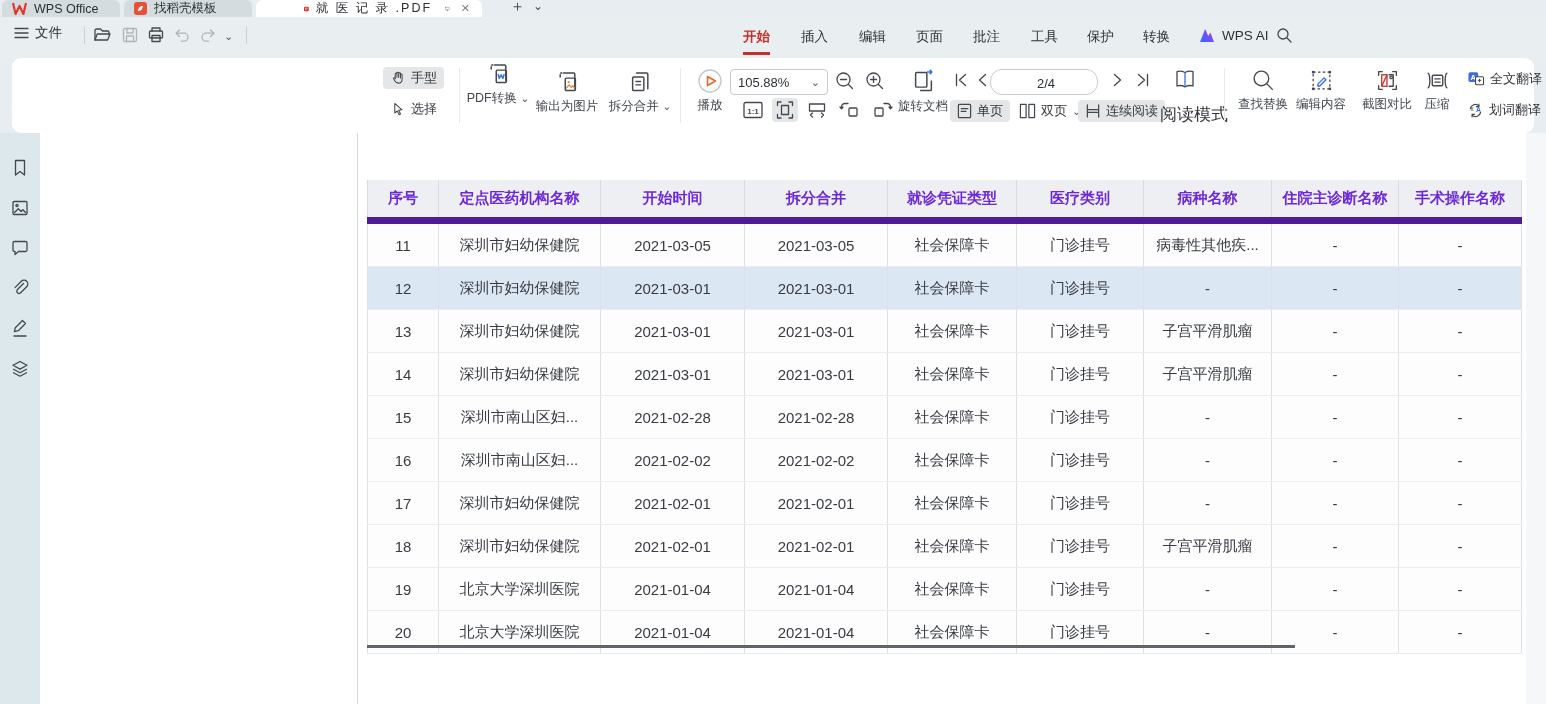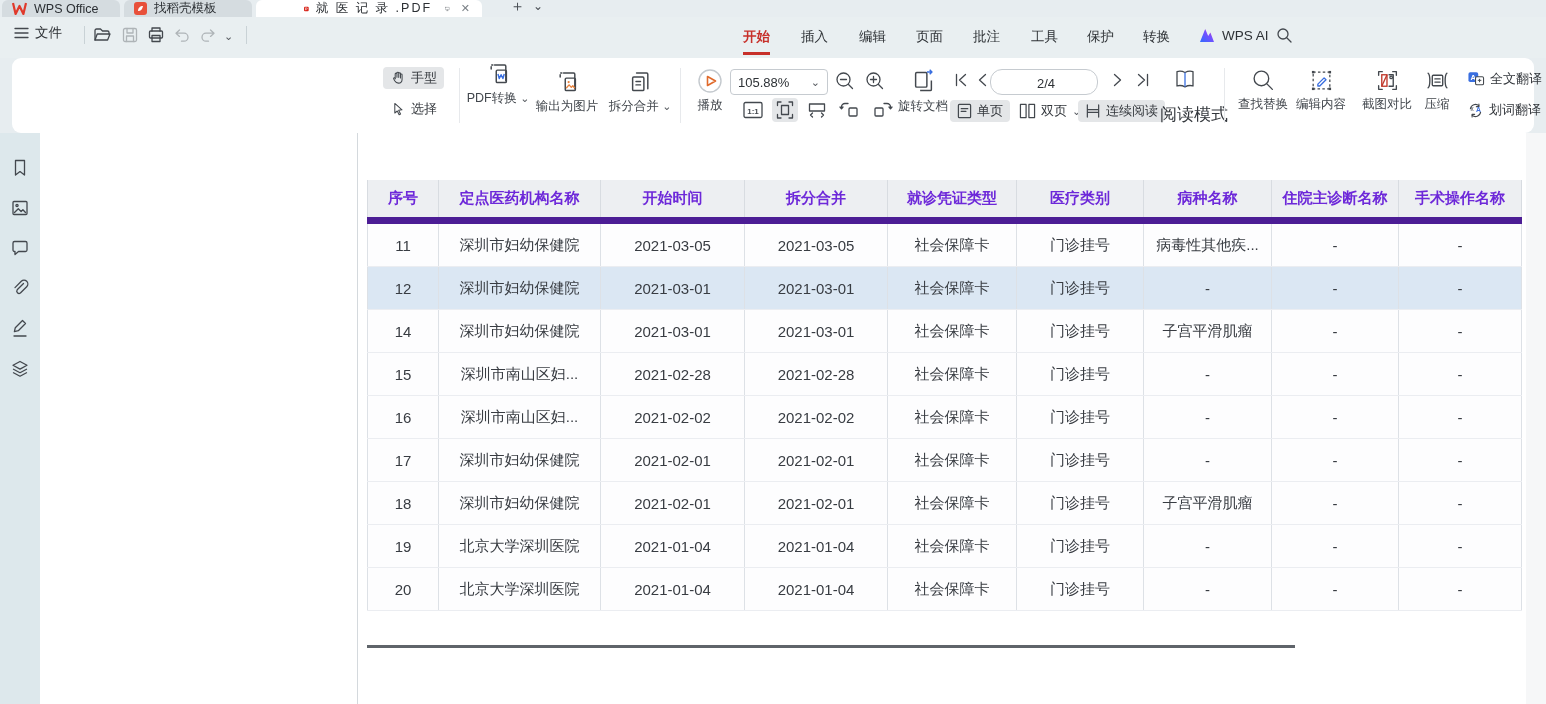--- a/index.html
+++ b/index.html
@@ -433,20 +433,31 @@
               <td>深圳市妇幼保健院</td>
               <td>2021-03-01</td>
               <td>2021-03-01</td>
               <td>社会保障卡</td>
               <td>门诊挂号</td>
               <td>-</td>
               <td>-</td>
               <td>-</td>
             </tr>
             <tr>
+              <td>13</td>
+              <td>深圳市妇幼保健院</td>
+              <td>2021-03-01</td>
+              <td>2021-03-01</td>
+              <td>社会保障卡</td>
+              <td>门诊挂号</td>
+              <td>子宫平滑肌瘤</td>
+              <td>-</td>
+              <td>-</td>
+            </tr>
+            <tr>
               <td>14</td>
               <td>深圳市妇幼保健院</td>
               <td>2021-03-01</td>
               <td>2021-03-01</td>
               <td>社会保障卡</td>
               <td>门诊挂号</td>
               <td>子宫平滑肌瘤</td>
               <td>-</td>
               <td>-</td>
             </tr>

